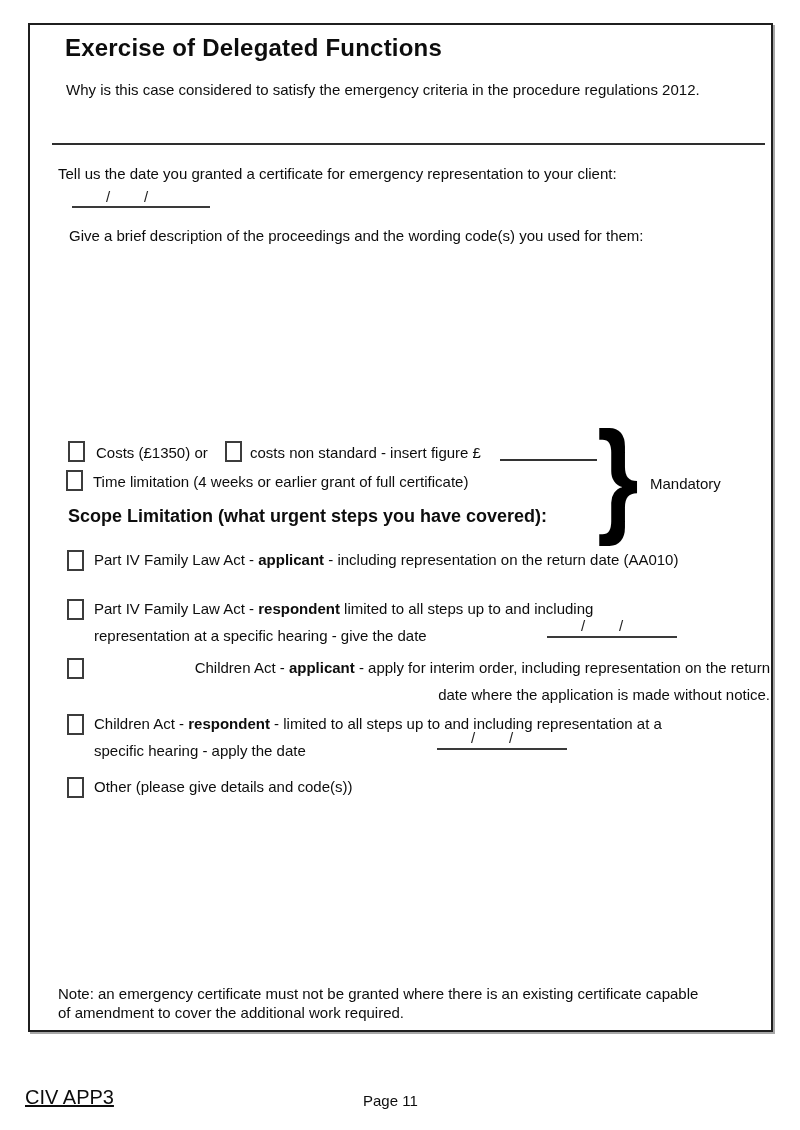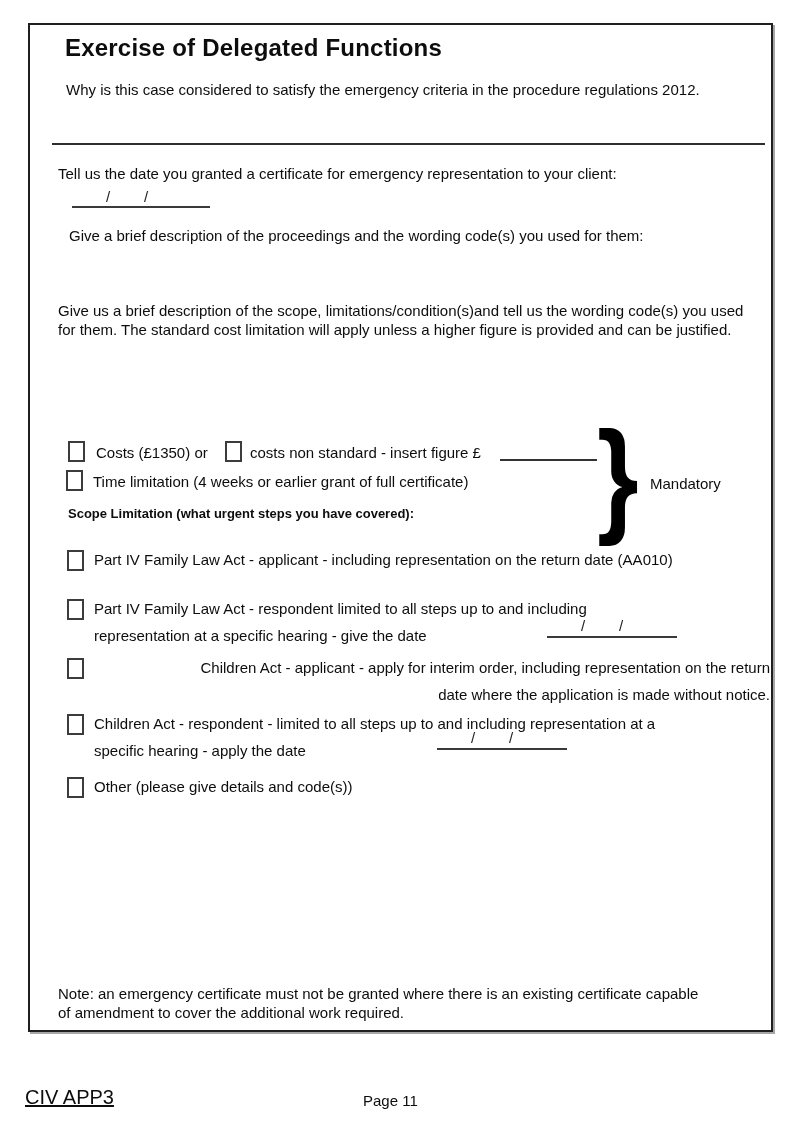--- a/index.html
+++ b/index.html
@@ -26,35 +26,35 @@
   .dl-main { left:72px; top:186px; width:138px; height:22px; }
 
   .checkbox { position:absolute; width:17px; height:21px; border:2px solid #3c3c3c; background:#fff; }
 
   .lbl { position:absolute; font-size:15px; white-space:nowrap; }
   .fill-line { position:absolute; border-bottom:2px solid #333; }
 
   .brace { position:absolute; left:597px; top:414px; font-size:126px; line-height:126px; font-weight:600; transform:scaleX(0.85); transform-origin:left top; color:#000; }
   .mandatory { position:absolute; left:650px; top:475px; font-size:15px; }
 
-  .scope-heading { position:absolute; left:68px; top:506px; font-size:13px; font-weight:bold; }
+  .scope-heading { position:absolute; left:68px; top:506px; font-size:18px; font-weight:bold; }
 
   .row { position:absolute; left:67px; width:706px; }
   .row .checkbox { left:0; top:1px; }
   .row .rowtext { position:absolute; left:27px; top:1px; width:676px; font-size:15px; line-height:19px; }
   .row .l1 { white-space:nowrap; }
   .row .l2 { white-space:nowrap;margin-top:8px; }
   .row-1 { top:549px; height:30px; }
   .row-2 { top:598px; height:48px; }
   .row-3 { top:657px; height:48px;text-align:right; }
   .row-4 { top:713px; height:48px; }
   .row-5 { top:776px; height:30px; }
   .dl-r2 { left:453px; top:21px; width:130px; height:18px; }
   .dl-r4 { left:343px; top:18px; width:130px; height:18px; }
-  b { font-weight:normal; }
+  b { font-weight:bold; }
 
   .note { position:absolute; left:58px; top:984px; width:655px; }
   .footer-code { position:absolute; left:25px; top:1086px; font-size:20px;text-decoration:underline; }
   .footer-page { position:absolute; left:363px; top:1092px; font-size:15px; }
 </style>
 </head>
 <body>
 
 <div class="page">
   <div class="form-box"></div>
@@ -63,21 +63,20 @@
   <div class="txt intro">Why is this case considered to satisfy the emergency criteria in the procedure regulations 2012.</div>
   <div class="divider"></div>
 
   <div class="txt q-date">Tell us the date you granted a certificate for emergency representation to your client:</div>
   <div class="dateline dl-main">
     <span class="sl s1">/</span>
     <span class="sl s2">/</span>
   </div>
 
   <div class="txt q-proc">Give a brief description of the proceedings and the wording code(s) you used for them:</div>
-  <div class="txt q-scope">Give us a brief description of the scope, limitations/condition(s)and tell us the wording code(s) you used for them.  The standard cost limitation will apply unless a higher figure is provided and can be justified.</div>
 
   <div class="checkbox" style="left:68px; top:441px;"></div>
   <div class="lbl" style="left:96px; top:444px;">Costs (£1350) or</div>
   <div class="checkbox" style="left:225px; top:441px;"></div>
   <div class="lbl" style="left:250px; top:444px;">costs non standard - insert figure £</div>
   <div class="fill-line" style="left:500px; top:446px; width:97px; height:15px;"></div>
 
   <div class="checkbox" style="left:66px; top:470px;"></div>
   <div class="lbl" style="left:93px; top:473px;">Time limitation (4 weeks or earlier grant of full certificate)</div>
 

